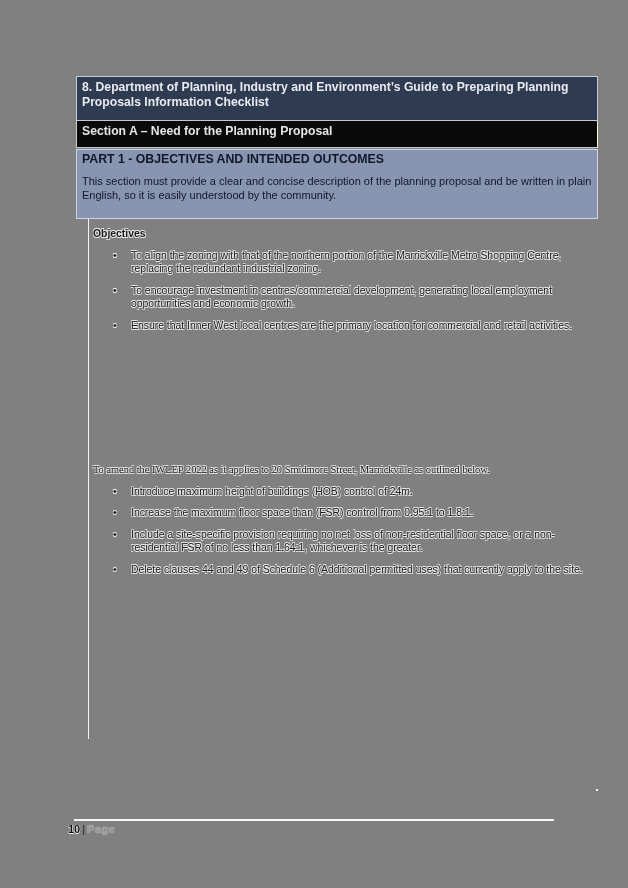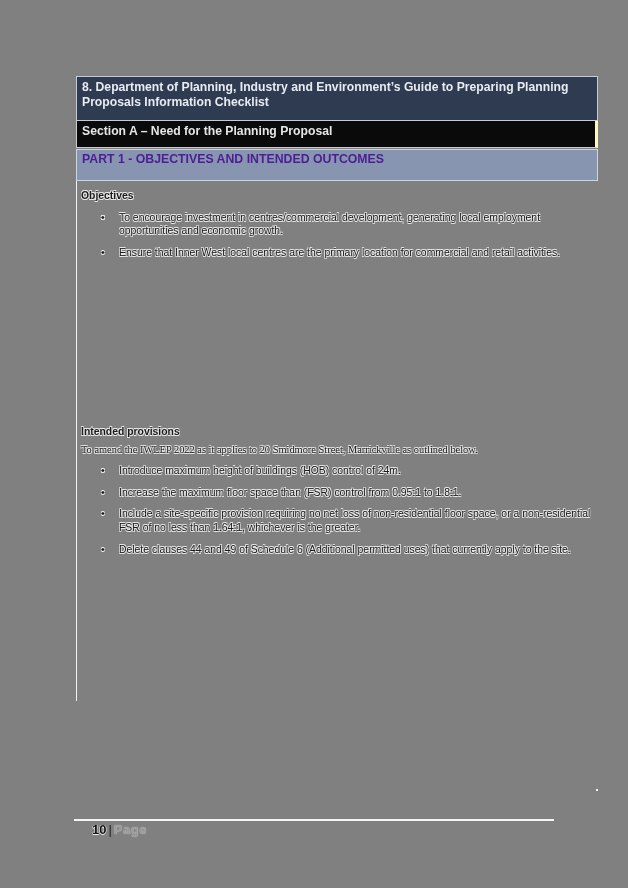--- a/index.html
+++ b/index.html
@@ -27,33 +27,33 @@
       padding: 3px 5px 14px 5px;
       font-size: 12.2px;
       font-weight: bold;
       line-height: 15px;
       height: 26px;
     }
     .section-bar {
       background: #0a0a0a;
       color: #e6e6e6;
       border-left: 1px solid #c8ccd2;
-      border-right: 3px solid #fef9c3;
+      border-right: 1px solid #fef9c3;
       border-bottom: 1px solid #c8ccd2;
       padding: 3px 5px;
       font-size: 12.2px;
       font-weight: bold;
       height: 20px;
       line-height: 15px;
     }
     .part-box {
       background: #8795b0;
-      color: #4c1d95;
+      color: #0f172a;
       border: 1px solid #d0d6e0;
-      padding: 2px 5px 6px 5px;
+      padding: 2px 5px 16px 5px;
     }
     .part-title {
       font-size: 12.3px;
       font-weight: bold;
       line-height: 15px;
       margin-bottom: 7px;
     }
     .part-desc {
       font-size: 11px;
       line-height: 14px;
@@ -62,20 +62,21 @@
       border-left: 1px solid #f2f2f2;
       padding: 5px 5px 0 4px;
       color: #1a1a1a;
       font-size: 10.4px;
       line-height: 13.6px;
       text-shadow:
         -0.6px -0.6px 0 #eaeaea,
         0.6px -0.6px 0 #eaeaea,
         -0.6px 0.6px 0 #eaeaea,
         0.6px 0.6px 0 #eaeaea;
+      margin-left: 12px;
     }
     .subhead {
       font-weight: bold;
       margin: 0 0 4px 0;
     }
     ul {
       list-style: none;
       margin: 0 0 4px 0;
       padding: 0;
     }
@@ -102,23 +103,23 @@
     .footer-rule {
       position: absolute;
       left: 74px;
       top: 819px;
       width: 480px;
       height: 2px;
       background: #f5f5f5;
     }
     .footer {
       position: absolute;
-      left: 92px;
+      left: 68px;
       top: 823px;
-      font-size: 13px;
+      font-size: 11px;
       font-weight: bold;
       line-height: 13px;
     }
     .footer .num {
       color: #111;
       text-shadow: -0.5px 0 0 #eee, 0.5px 0 0 #eee, 0 -0.5px 0 #eee, 0 0.5px 0 #eee;
     }
     .footer .sep {
       color: #222;
       font-weight: normal;
@@ -138,50 +139,51 @@
   <div class="title-box">
     <span>8. Department of Planning, Industry and Environment’s Guide to Preparing Planning Proposals Information Checklist</span>
   </div>
 
   <div class="section-bar">
     <span>Section A – Need for the Planning Proposal</span>
   </div>
 
   <div class="part-box" style="margin-top:1px;">
     <div class="part-title">PART 1 - OBJECTIVES AND INTENDED OUTCOMES</div>
+    <div class="part-desc">This section must provide a clear and concise description of the planning proposal and be written in plain English, so it is easily understood by the community.</div>
   </div>
 
   <div class="content" style="height:224px; padding-top:8px;">
     <div class="subhead">Objectives</div>
     <ul>
       <li>
         <span class="bullet">•</span>
       </li>
     </ul>
     <ul style="margin-top:8px;">
       <li>
         <span class="bullet">•</span>
+        <span>To align the zoning with that of the northern portion of the Marrickville Metro Shopping Centre, replacing the redundant industrial zoning.</span>
       </li>
       <li>
         <span class="bullet">•</span>
       </li>
       <li>
         <span class="bullet">•</span>
         <span>To encourage investment in centres/commercial development, generating local employment opportunities and economic growth.</span>
       </li>
       <li>
         <span class="bullet">•</span>
         <span>Ensure that Inner West local centres are the primary location for commercial and retail activities.</span>
       </li>
     </ul>
   </div>
 
 
   <div class="content" style="height:276px; padding-top:12px;">
-    <div class="subhead">Intended provisions</div>
     <div class="intro-line">To amend the IWLEP 2022 as it applies to 20 Smidmore Street, Marrickville as outlined below.</div>
     <ul>
       <li>
         <span class="bullet">•</span>
       </li>
       <li>
         <span class="bullet">•</span>
         <span>Introduce maximum height of buildings (HOB) control of 24m.</span>
       </li>
       <li>

